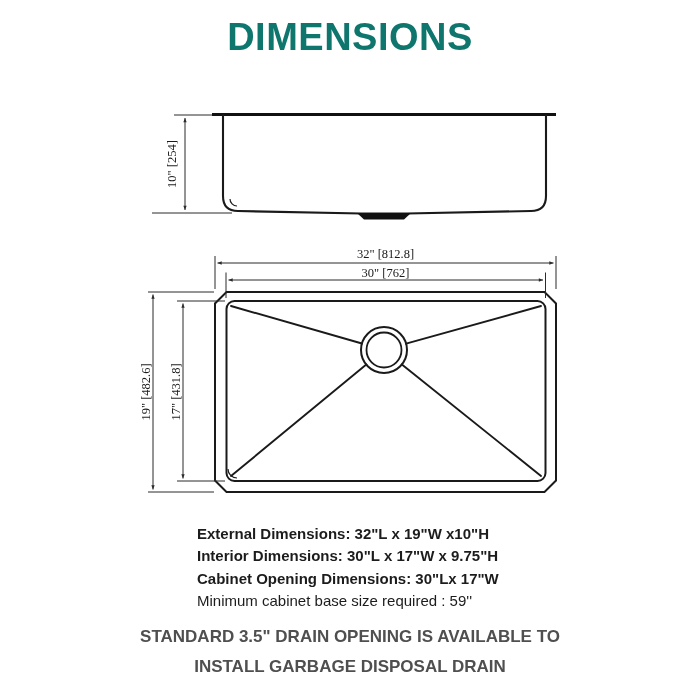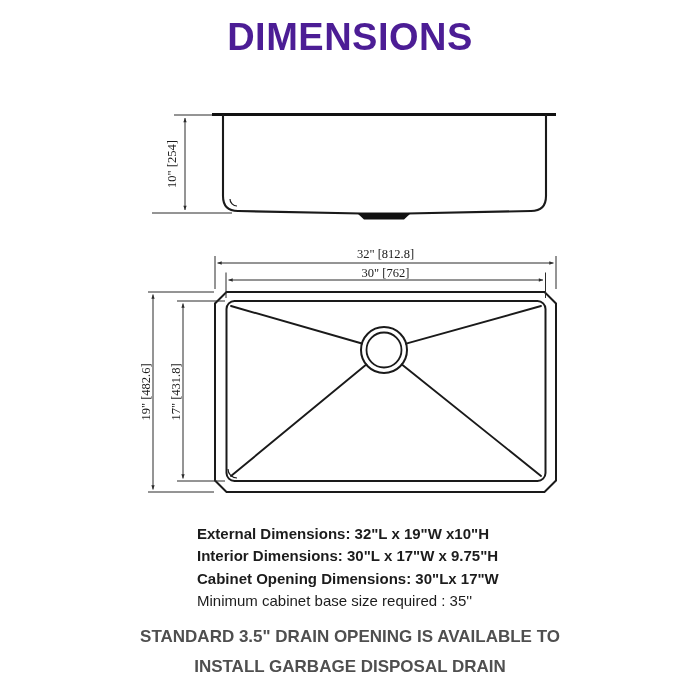--- a/index.html
+++ b/index.html
@@ -1,20 +1,20 @@
 <!DOCTYPE html>
 <html><head>
 <meta charset="utf-8">
 <style>
   html,body{margin:0;padding:0;}
   body{background:#ffffff;font-family:"Liberation Sans",sans-serif;}
   .stage{position:relative;width:700px;height:700px;background:#ffffff;overflow:hidden;}
   .title{
     position:absolute;left:0;top:16px;width:700px;text-align:center;
-    font-size:38px;font-weight:800;letter-spacing:.5px;color:#4c1d95;
+    font-size:38px;font-weight:800;letter-spacing:.5px;color:#0f766e;
     font-family:"Liberation Sans",sans-serif;
   }
   svg.drawing{position:absolute;left:0;top:0;width:700px;height:700px;}
   .outline{fill:none;stroke:#1a1a1a;stroke-width:2.1;stroke-linecap:round;}
   .outline-thick{fill:none;stroke:#111;stroke-width:3;stroke-linecap:butt;}
   .thin{fill:none;stroke:#2b2b2b;stroke-width:1;}
   .dimline{fill:none;stroke:#2b2b2b;stroke-width:1;}
   .hook{fill:none;stroke:#1a1a1a;stroke-width:1.2;}
   .dimtext{font-family:"Liberation Serif",serif;font-size:12.5px;fill:#1a1a1a;}
   .specs{
@@ -95,21 +95,21 @@
       <path class="thin" d="M177 481 H225"></path>
       <path class="dimline" d="M183 303.5 V478.5" marker-start="url(#arr)" marker-end="url(#arr)"></path>
       <text class="dimtext" x="175.5" y="392" text-anchor="middle" dy="4" transform="rotate(-90 175.5 392)">17" [431.8]</text>
     </g>
   </svg>
 
   <div class="specs">
     <div class="spec-strong">External Dimensions: 32"L x 19"W x10"H</div>
     <div class="spec-strong">Interior Dimensions: 30"L x 17"W x 9.75"H</div>
     <div class="spec-strong">Cabinet Opening Dimensions: 30"Lx 17"W</div>
-    <div class="spec-normal">Minimum cabinet base size required : 35''</div>
+    <div class="spec-normal">Minimum cabinet base size required : 59''</div>
   </div>
 
   <div class="footer-note">
     <div>STANDARD 3.5" DRAIN OPENING IS AVAILABLE TO</div>
     <div>INSTALL GARBAGE DISPOSAL DRAIN</div>
   </div>
 
 </div>
 
 </body></html>

